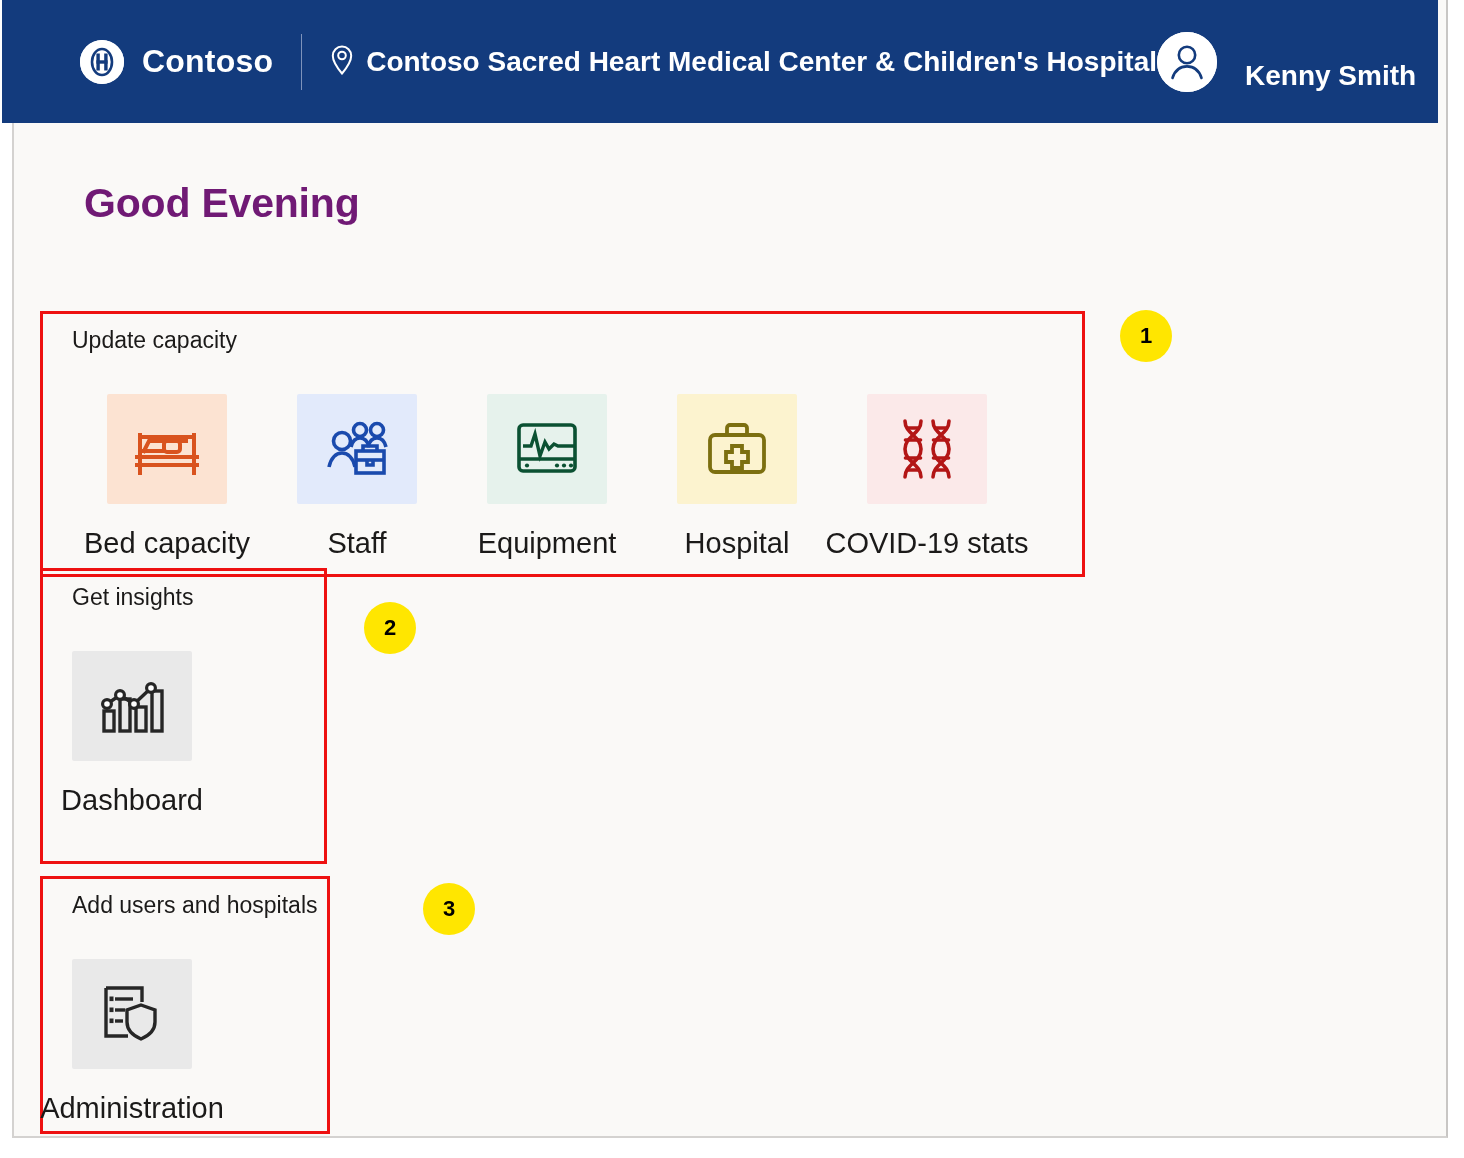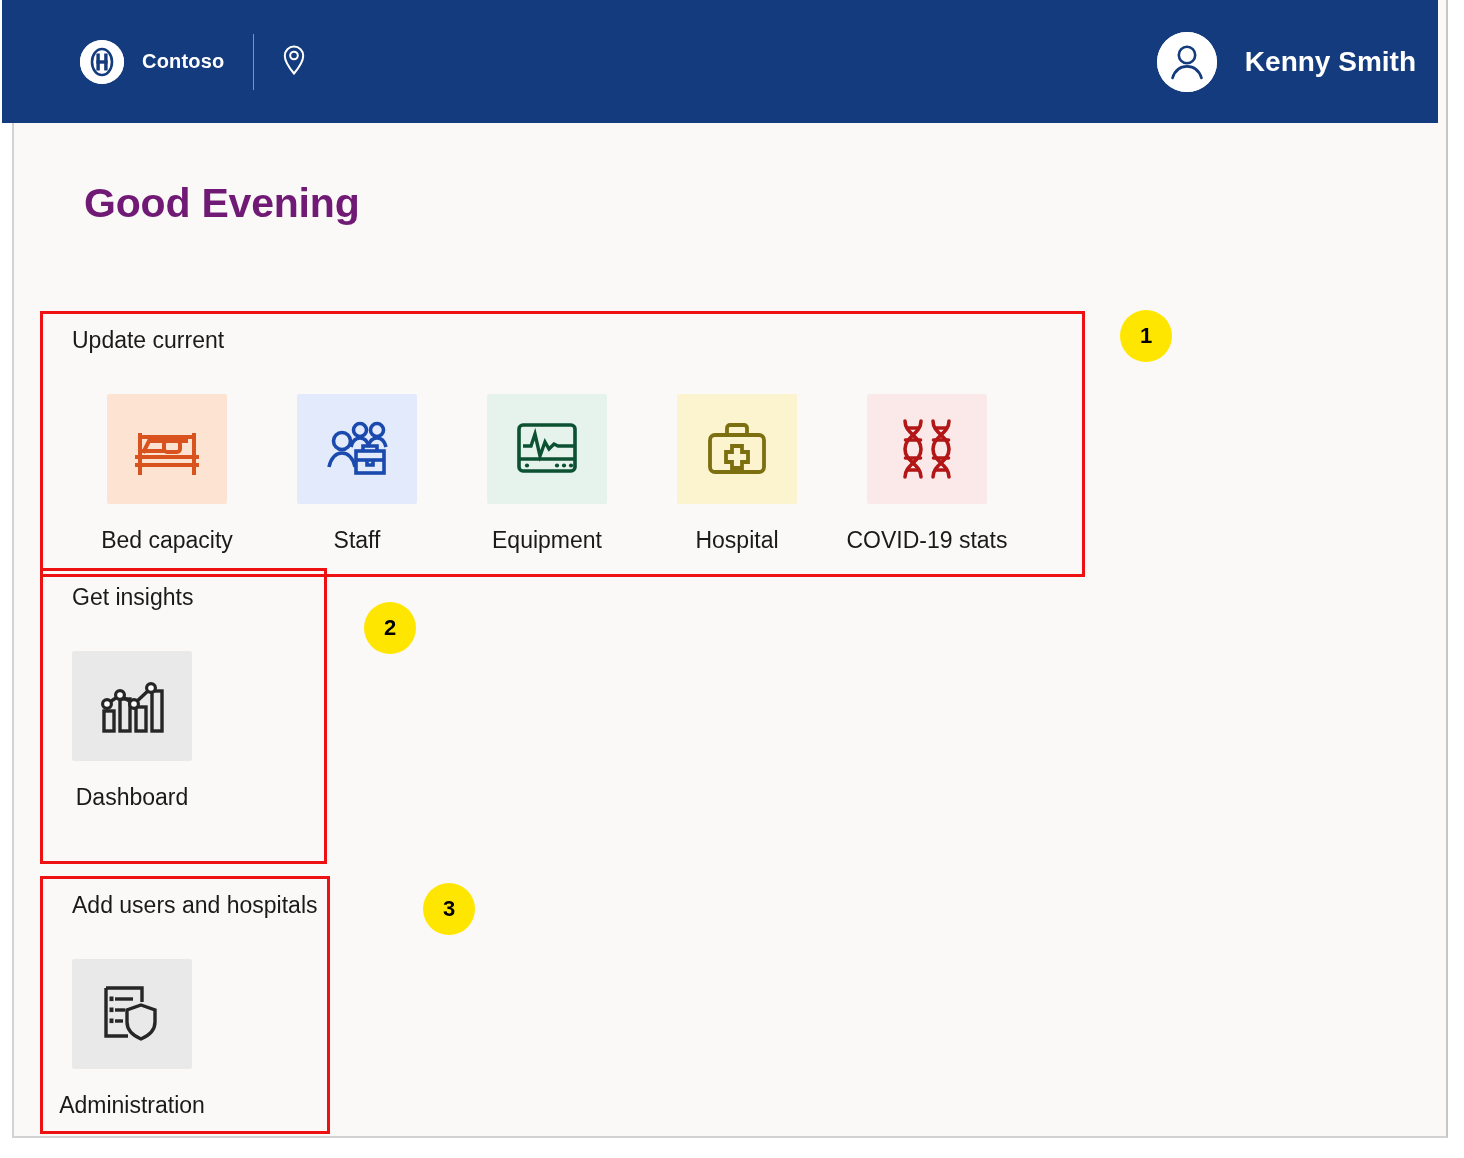--- a/index.html
+++ b/index.html
@@ -50,21 +50,21 @@
     background: #ffffff;
     display: flex;
     align-items: center;
     justify-content: center;
     flex: 0 0 auto;
   }
   .logo-circle svg { display: block; }
 
   .brand-name {
     color: #ffffff;
-    font-size: 20px;
+    font-size: 32px;
     font-weight: bold;
     letter-spacing: 0.2px;
     white-space: nowrap;
   }
 
   .header-divider {
     width: 1px;
     height: 56px;
     background: #7e93bb;
     margin: 0 28px;
@@ -81,21 +81,21 @@
 
   .facility-name {
     color: #ffffff;
     font-size: 28px;
     font-weight: bold;
     white-space: nowrap;
   }
 
   .user-block {
     display: flex;
-    align-items: center;
+    align-items: flex-end;
     gap: 28px;
     margin-left: auto;
     margin-right: 22px;
   }
 
   .avatar-circle {
     width: 60px;
     height: 60px;
     border-radius: 50%;
     background: #ffffff;
@@ -165,21 +165,21 @@
     height: 110px;
     display: flex;
     align-items: center;
     justify-content: center;
     border-radius: 2px;
   }
   .tile-icon-box svg { display: block; }
 
   .tile-label {
     margin-top: 23px;
-    font-size: 23px;
+    font-size: 29px;
     color: #1b1a19;
     white-space: nowrap;
     text-align: center;
   }
 
   
   .callout {
     position: absolute;
     width: 52px;
     height: 52px;
@@ -218,38 +218,39 @@
 
     <div class="header-divider"></div>
 
     <div class="facility-block">
       <span class="pin-icon">
         <svg width="24" height="32" viewBox="0 0 24 32">
           <path d="M12 2.5c-5.1 0-9.2 4.1-9.2 9.2 0 6.7 9.2 17.8 9.2 17.8s9.2-11.1 9.2-17.8c0-5.1-4.1-9.2-9.2-9.2z" fill="none" stroke="#ffffff" stroke-width="2"></path>
           <circle cx="12" cy="11.5" r="3.8" fill="none" stroke="#ffffff" stroke-width="2"></circle>
         </svg>
       </span>
+      <span class="facility-name">Contoso Sacred Heart Medical Center &amp; Children's Hospital</span>
     </div>
 
     <div class="user-block">
       <span class="avatar-circle">
         <svg width="60" height="60" viewBox="0 0 60 60">
           <circle cx="30" cy="30" r="30" fill="#ffffff"></circle>
           <circle cx="30" cy="23" r="8.2" fill="none" stroke="#133b7d" stroke-width="2.6"></circle>
           <path d="M15.5 46c2.4-7.6 8-11.6 14.5-11.6S42.1 38.4 44.5 46" fill="none" stroke="#133b7d" stroke-width="2.6" stroke-linecap="round"></path>
         </svg>
       </span>
       <span class="user-name">Kenny Smith</span>
     </div>
   </div>
 
   <div class="greeting">Good Evening</div>
 
   <div class="section" id="section-update">
-    <div class="section-title">Update current</div>
+    <div class="section-title">Update capacity</div>
 
     <div class="tile-row">
 
       <div class="tile">
         <div class="tile-icon-box" style="background:#fce3d2;">
           <svg width="66" height="56" viewBox="0 0 66 56">
             <g fill="none" stroke="#d9531e" stroke-width="4" stroke-linecap="square">
               <path d="M6 14v30"></path>
               <path d="M60 14v30"></path>
               <path d="M6 16h54"></path>

